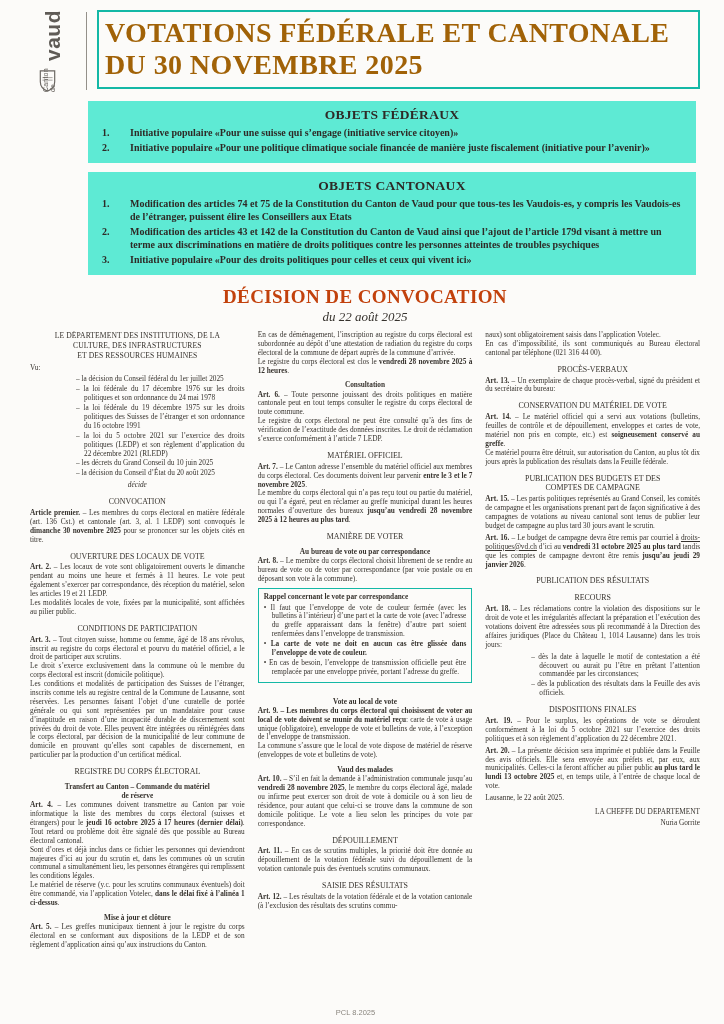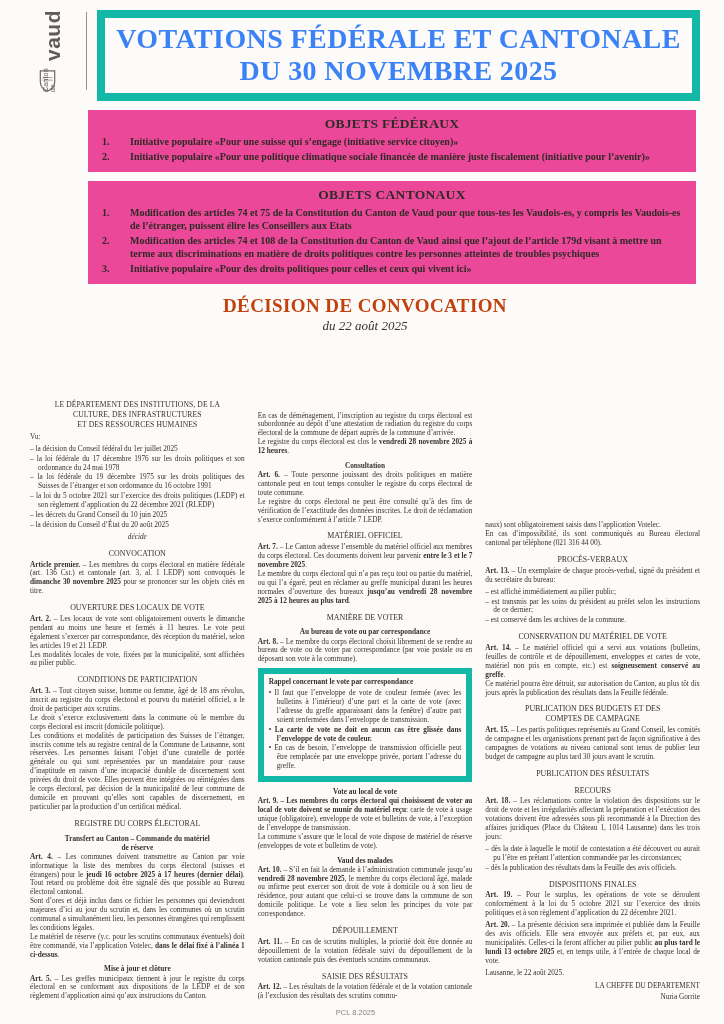--- a/index.html
+++ b/index.html
@@ -17,44 +17,44 @@
     position:absolute;top:0;left:12px;
     writing-mode:vertical-rl;transform:rotate(180deg);
     font-family:"Liberation Sans","DejaVu Sans",sans-serif;color:#5f5b56;
     display:flex;flex-direction:row;line-height:1;
   }
   .logo-small{font-size:7px;letter-spacing:.2px;margin-bottom:1px;}
   .logo-big{font-size:21px;font-weight:bold;letter-spacing:.5px;}
   .shield{position:absolute;left:9px;bottom:0;}
   .header-rule{width:1px;background:#94908a;height:78px;margin:2px 10px 0 6px;flex:none;}
   .title-box{
-    flex:1;border:8px solid #14b8a6;text-align:center;
+    flex:1;border:2px solid #14b8a6;text-align:left;
     font-weight:bold;font-size:28px;line-height:1.13;letter-spacing:.4px;
-    padding:5px 6px 7px;color:#3b82f6;
+    padding:5px 6px 7px;color:#a16207;
   }
   
-  .obj-box{background:#ec4899;margin:9px 4px 0 58px;padding:5px 10px 7px;}
+  .obj-box{background:#5eead4;margin:9px 4px 0 58px;padding:5px 10px 7px;}
   .obj-heading{text-align:center;font-weight:bold;font-size:13.5px;letter-spacing:.3px;margin:1px 0 3px;color:#2e2a26;}
   .obj-item{display:flex;font-weight:bold;font-size:10px;line-height:1.3;margin:2px 0;color:#2e2a26;}
   .obj-num{width:32px;flex:none;padding-left:4px;box-sizing:border-box;}
   .obj-text{flex:1;padding-right:4px;}
   
   .decision-heading{text-align:center;font-weight:bold;font-size:19px;letter-spacing:.4px;margin-top:11px;color:#c2410c;}
   .decision-date{text-align:center;font-style:italic;font-size:13px;margin:1px 0 6px;}
   
-  .cols{display:flex;gap:13px;margin-top:5px;height:664px;overflow:hidden;align-items:flex-end;}
+  .cols{display:flex;gap:13px;margin-top:5px;height:664px;overflow:hidden;}
   .col{flex:1;font-size:7.3px;line-height:1.22;text-align:justify;hyphens:auto;-webkit-hyphens:auto;}
   .blk-dept{text-align:center;font-size:7.6px;line-height:1.3;margin-bottom:3px;letter-spacing:.1px;}
   .blk-h{text-align:center;font-weight:normal;font-size:7.9px;margin:7px 0 2px;line-height:1.25;}
   .blk-sub{text-align:center;font-weight:bold;margin:5px 0 1px;line-height:1.25;}
   .blk-ci{text-align:center;font-style:italic;margin:3px 0 2px;}
   .blk-p{margin:0 0 3px;}
   .blk-list{margin:0 0 2px;}
-  .blk-li{padding-left:8px;text-indent:-8px;margin-bottom:1px;}
-  .blk-box{border:6px solid #14b8a6;padding:4px 5px;margin:4px 0 5px;}
+  .blk-li{padding-left:8px;text-indent:-8px;margin-bottom:1px;margin-left:46px;}
+  .blk-box{border:1px solid #14b8a6;padding:4px 5px;margin:4px 0 14px;}
   .blk-box-title{font-weight:bold;margin-bottom:2px;text-align:left;}
   .blk-bullet{padding-left:8px;text-indent:-8px;margin-bottom:1px;}
   .blk-sign{margin-top:5px;text-align:right;}
   .blk-sign-line{margin-bottom:2px;}
   
   .footer{
     position:absolute;left:0;right:13px;bottom:7px;text-align:center;
     font-family:"Liberation Sans","DejaVu Sans",sans-serif;
     font-size:7.5px;color:#8a867f;
   }
@@ -95,21 +95,21 @@
   </div>
 
   <div class="obj-box">
     <div class="obj-heading">OBJETS CANTONAUX</div>
     <div class="obj-item">
       <span class="obj-num">1.</span>
       <span class="obj-text">Modification des articles 74 et 75 de la Constitution du Canton de Vaud pour que tous-tes les Vaudois-es, y compris les Vaudois-es de l’étranger, puissent élire les Conseillers aux Etats</span>
     </div>
     <div class="obj-item">
       <span class="obj-num">2.</span>
-      <span class="obj-text">Modification des articles 74 et 108 de la Constitution du Canton de Vaud ainsi que l’ajout de l’article 179d visant à mettre un terme aux discriminations en matière de droits politiques contre les personnes atteintes de troubles psychiques</span>
+      <span class="obj-text">Modification des articles 43 et 142 de la Constitution du Canton de Vaud ainsi que l’ajout de l’article 179d visant à mettre un terme aux discriminations en matière de droits politiques contre les personnes atteintes de troubles psychiques</span>
     </div>
     <div class="obj-item">
       <span class="obj-num">3.</span>
       <span class="obj-text">Initiative populaire «Pour des droits politiques pour celles et ceux qui vivent ici»</span>
     </div>
   </div>
 
   <div class="decision-heading">DÉCISION DE CONVOCATION</div>
   <div class="decision-date">du 22 août 2025</div>
 
@@ -159,29 +159,25 @@
         <div class="blk-p"><b>Art. 10.</b> – S’il en fait la demande à l’administration communale jusqu’au <b>vendredi 28 novembre 2025</b>, le membre du corps électoral âgé, malade ou infirme peut exercer son droit de vote à domicile ou à son lieu de résidence, pour autant que celui-ci se trouve dans la commune de son domicile politique. Le vote a lieu selon les principes du vote par correspondance.</div>
         <div class="blk-h">DÉPOUILLEMENT</div>
         <div class="blk-p"><b>Art. 11.</b> – En cas de scrutins multiples, la priorité doit être donnée au dépouillement de la votation fédérale suivi du dépouillement de la votation cantonale puis des éventuels scrutins communaux.</div>
         <div class="blk-h">SAISIE DES RÉSULTATS</div>
         <div class="blk-p"><b>Art. 12.</b> – Les résultats de la votation fédérale et de la votation cantonale (à l’exclusion des résultats des scrutins commu-</div>
       </div>
     <div class="col">
         <div class="blk-p">naux) sont obligatoirement saisis dans l’application Votelec.<br>En cas d’impossibilité, ils sont communiqués au Bureau électoral cantonal par téléphone (021 316 44 00).</div>
         <div class="blk-h">PROCÈS-VERBAUX</div>
         <div class="blk-p"><b>Art. 13.</b> – Un exemplaire de chaque procès-verbal, signé du président et du secrétaire du bureau:</div>
-        <div class="blk-list">
-          <div class="blk-li">– est affiché immédiatement au pilier public;</div>
-          <div class="blk-li">– est transmis par les soins du président au préfet selon les instructions de ce dernier;</div>
-          <div class="blk-li">– est conservé dans les archives de la commune.</div>
-        </div>
         <div class="blk-h">CONSERVATION DU MATÉRIEL DE VOTE</div>
         <div class="blk-p"><b>Art. 14.</b> – Le matériel officiel qui a servi aux votations (bulletins, feuilles de contrôle et de dépouillement, enveloppes et cartes de vote, matériel non pris en compte, etc.) est <b>soigneusement conservé au greffe</b>.<br>Ce matériel pourra être détruit, sur autorisation du Canton, au plus tôt dix jours après la publication des résultats dans la Feuille fédérale.</div>
         <div class="blk-h">PUBLICATION DES BUDGETS ET DES<br>COMPTES DE CAMPAGNE</div>
         <div class="blk-p"><b>Art. 15.</b> – Les partis politiques représentés au Grand Conseil, les comités de campagne et les organisations prenant part de façon significative à des campagnes de votations au niveau cantonal sont tenus de publier leur budget de campagne au plus tard 30 jours avant le scrutin.</div>
+        <div class="blk-p"><b>Art. 16.</b> – Le budget de campagne devra être remis par courriel à <u>droits-politiques@vd.ch</u> d’ici au <b>vendredi 31 octobre 2025 au plus tard</b> tandis que les comptes de campagne devront être remis <b>jusqu’au jeudi 29 janvier 2026</b>.</div>
         <div class="blk-h">PUBLICATION DES RÉSULTATS</div>
         <div class="blk-h">RECOURS</div>
         <div class="blk-p"><b>Art. 18.</b> – Les réclamations contre la violation des dispositions sur le droit de vote et les irrégularités affectant la préparation et l’exécution des votations doivent être adressées sous pli recommandé à la Direction des affaires juridiques (Place du Château 1, 1014 Lausanne) dans les trois jours:</div>
         <div class="blk-list">
           <div class="blk-li">– dès la date à laquelle le motif de contestation a été découvert ou aurait pu l’être en prêtant l’attention commandée par les circonstances;</div>
           <div class="blk-li">– dès la publication des résultats dans la Feuille des avis officiels.</div>
         </div>
         <div class="blk-h">DISPOSITIONS FINALES</div>
         <div class="blk-p"><b>Art. 19.</b> – Pour le surplus, les opérations de vote se déroulent conformément à la loi du 5 octobre 2021 sur l’exercice des droits politiques et à son règlement d’application du 22 décembre 2021.</div>
         <div class="blk-p"><b>Art. 20.</b> – La présente décision sera imprimée et publiée dans la Feuille des avis officiels. Elle sera envoyée aux préfets et, par eux, aux municipalités. Celles-ci la feront afficher au pilier public <b>au plus tard le lundi 13 octobre 2025</b> et, en temps utile, à l’entrée de chaque local de vote.</div>

